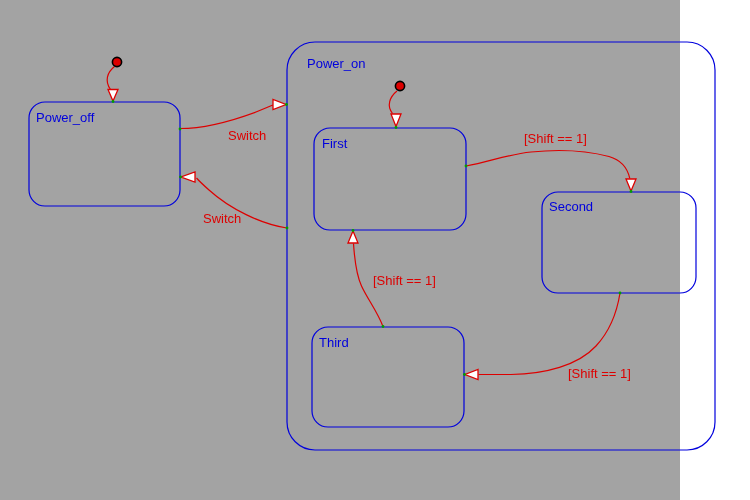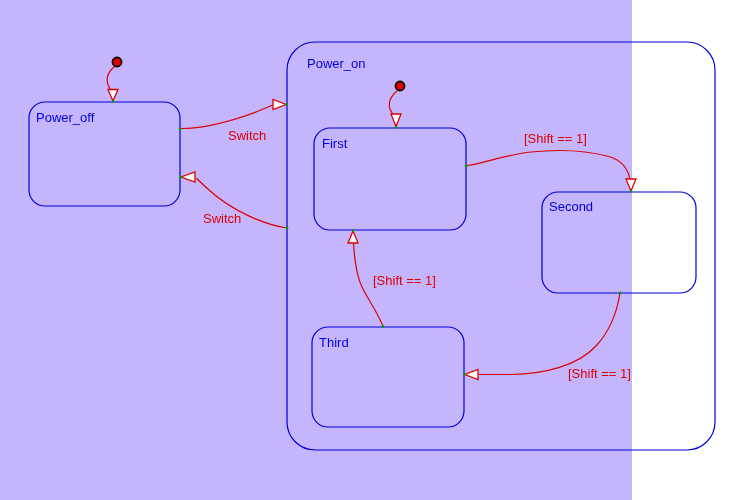--- a/index.html
+++ b/index.html
@@ -6,23 +6,23 @@
     margin: 0;
     padding: 0;
     background: #ffffff;
     width: 750px;
     height: 500px;
     overflow: hidden;
     font-family: "Liberation Sans", sans-serif;
   }
   .stage {
     position: relative;
-    width: 632px;
+    width: 680px;
     height: 500px;
-    background: #c4b5fd;
+    background: #a3a3a3;
   }
   svg { display: block; }
   .state-rect {
     fill: none;
     stroke: var(--state_outline, #0000DD);
     stroke-width: 1.2;
   }
   .state-label {
     fill: var(--state_label, #0000DD);
     font-family: "Liberation Sans", sans-serif;

